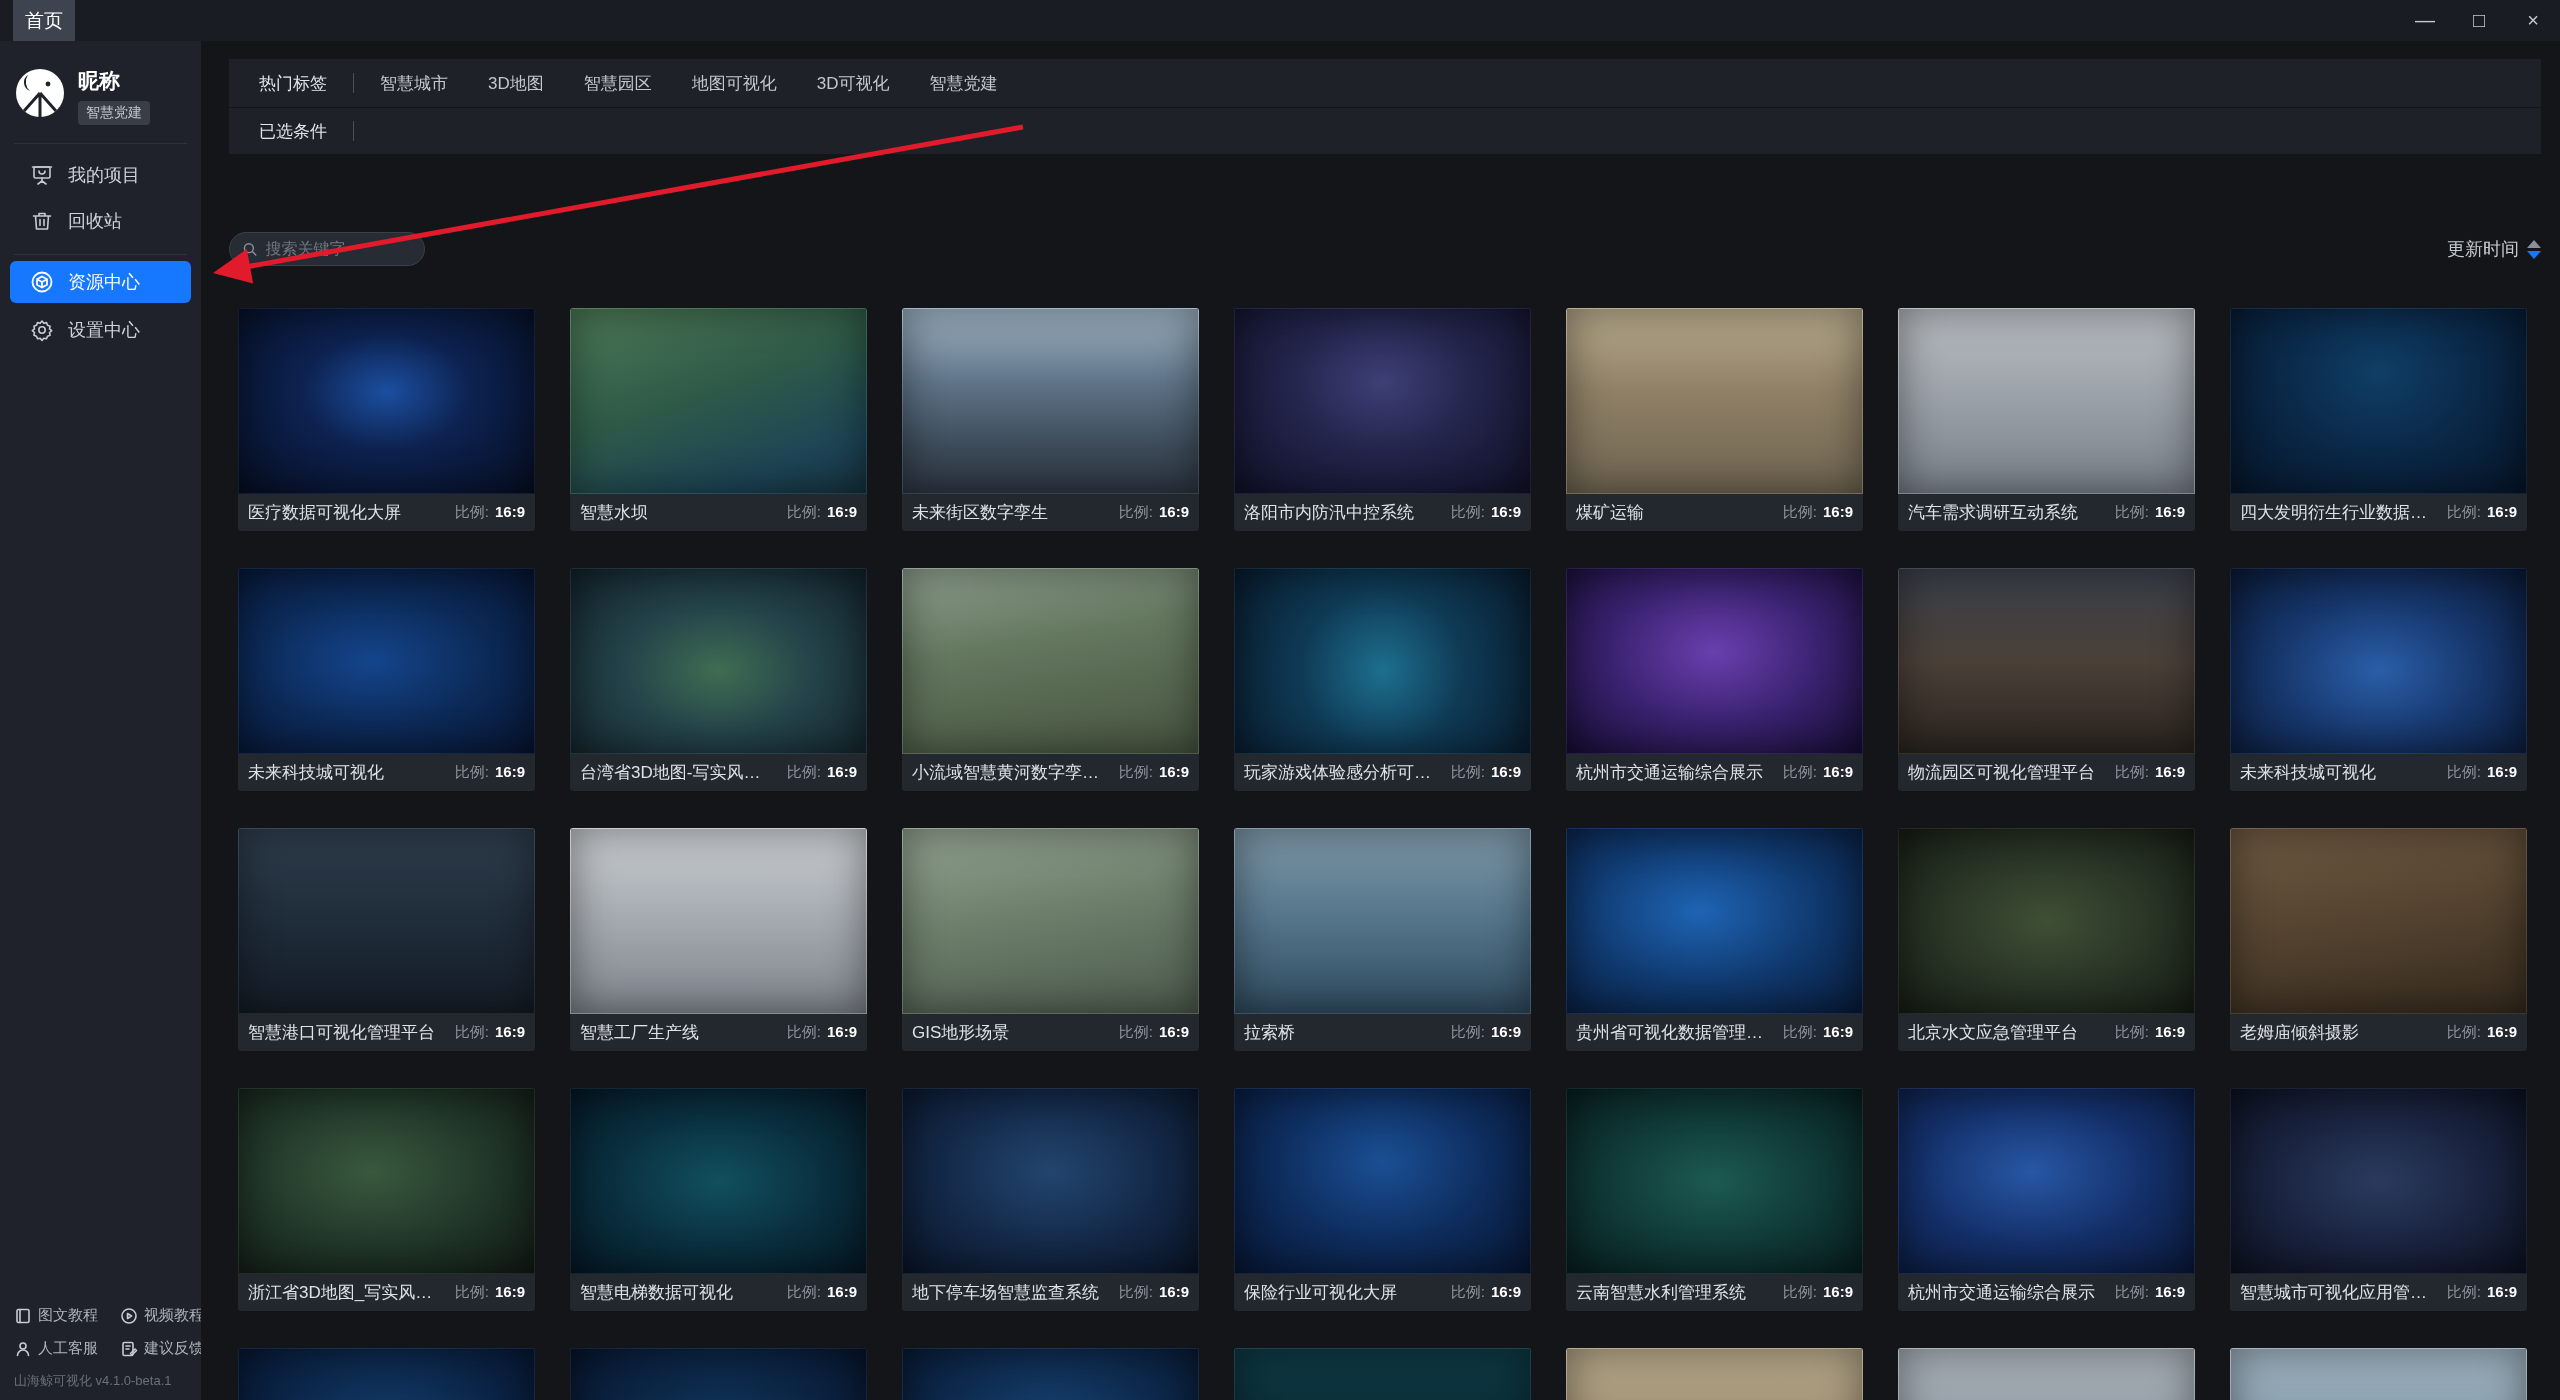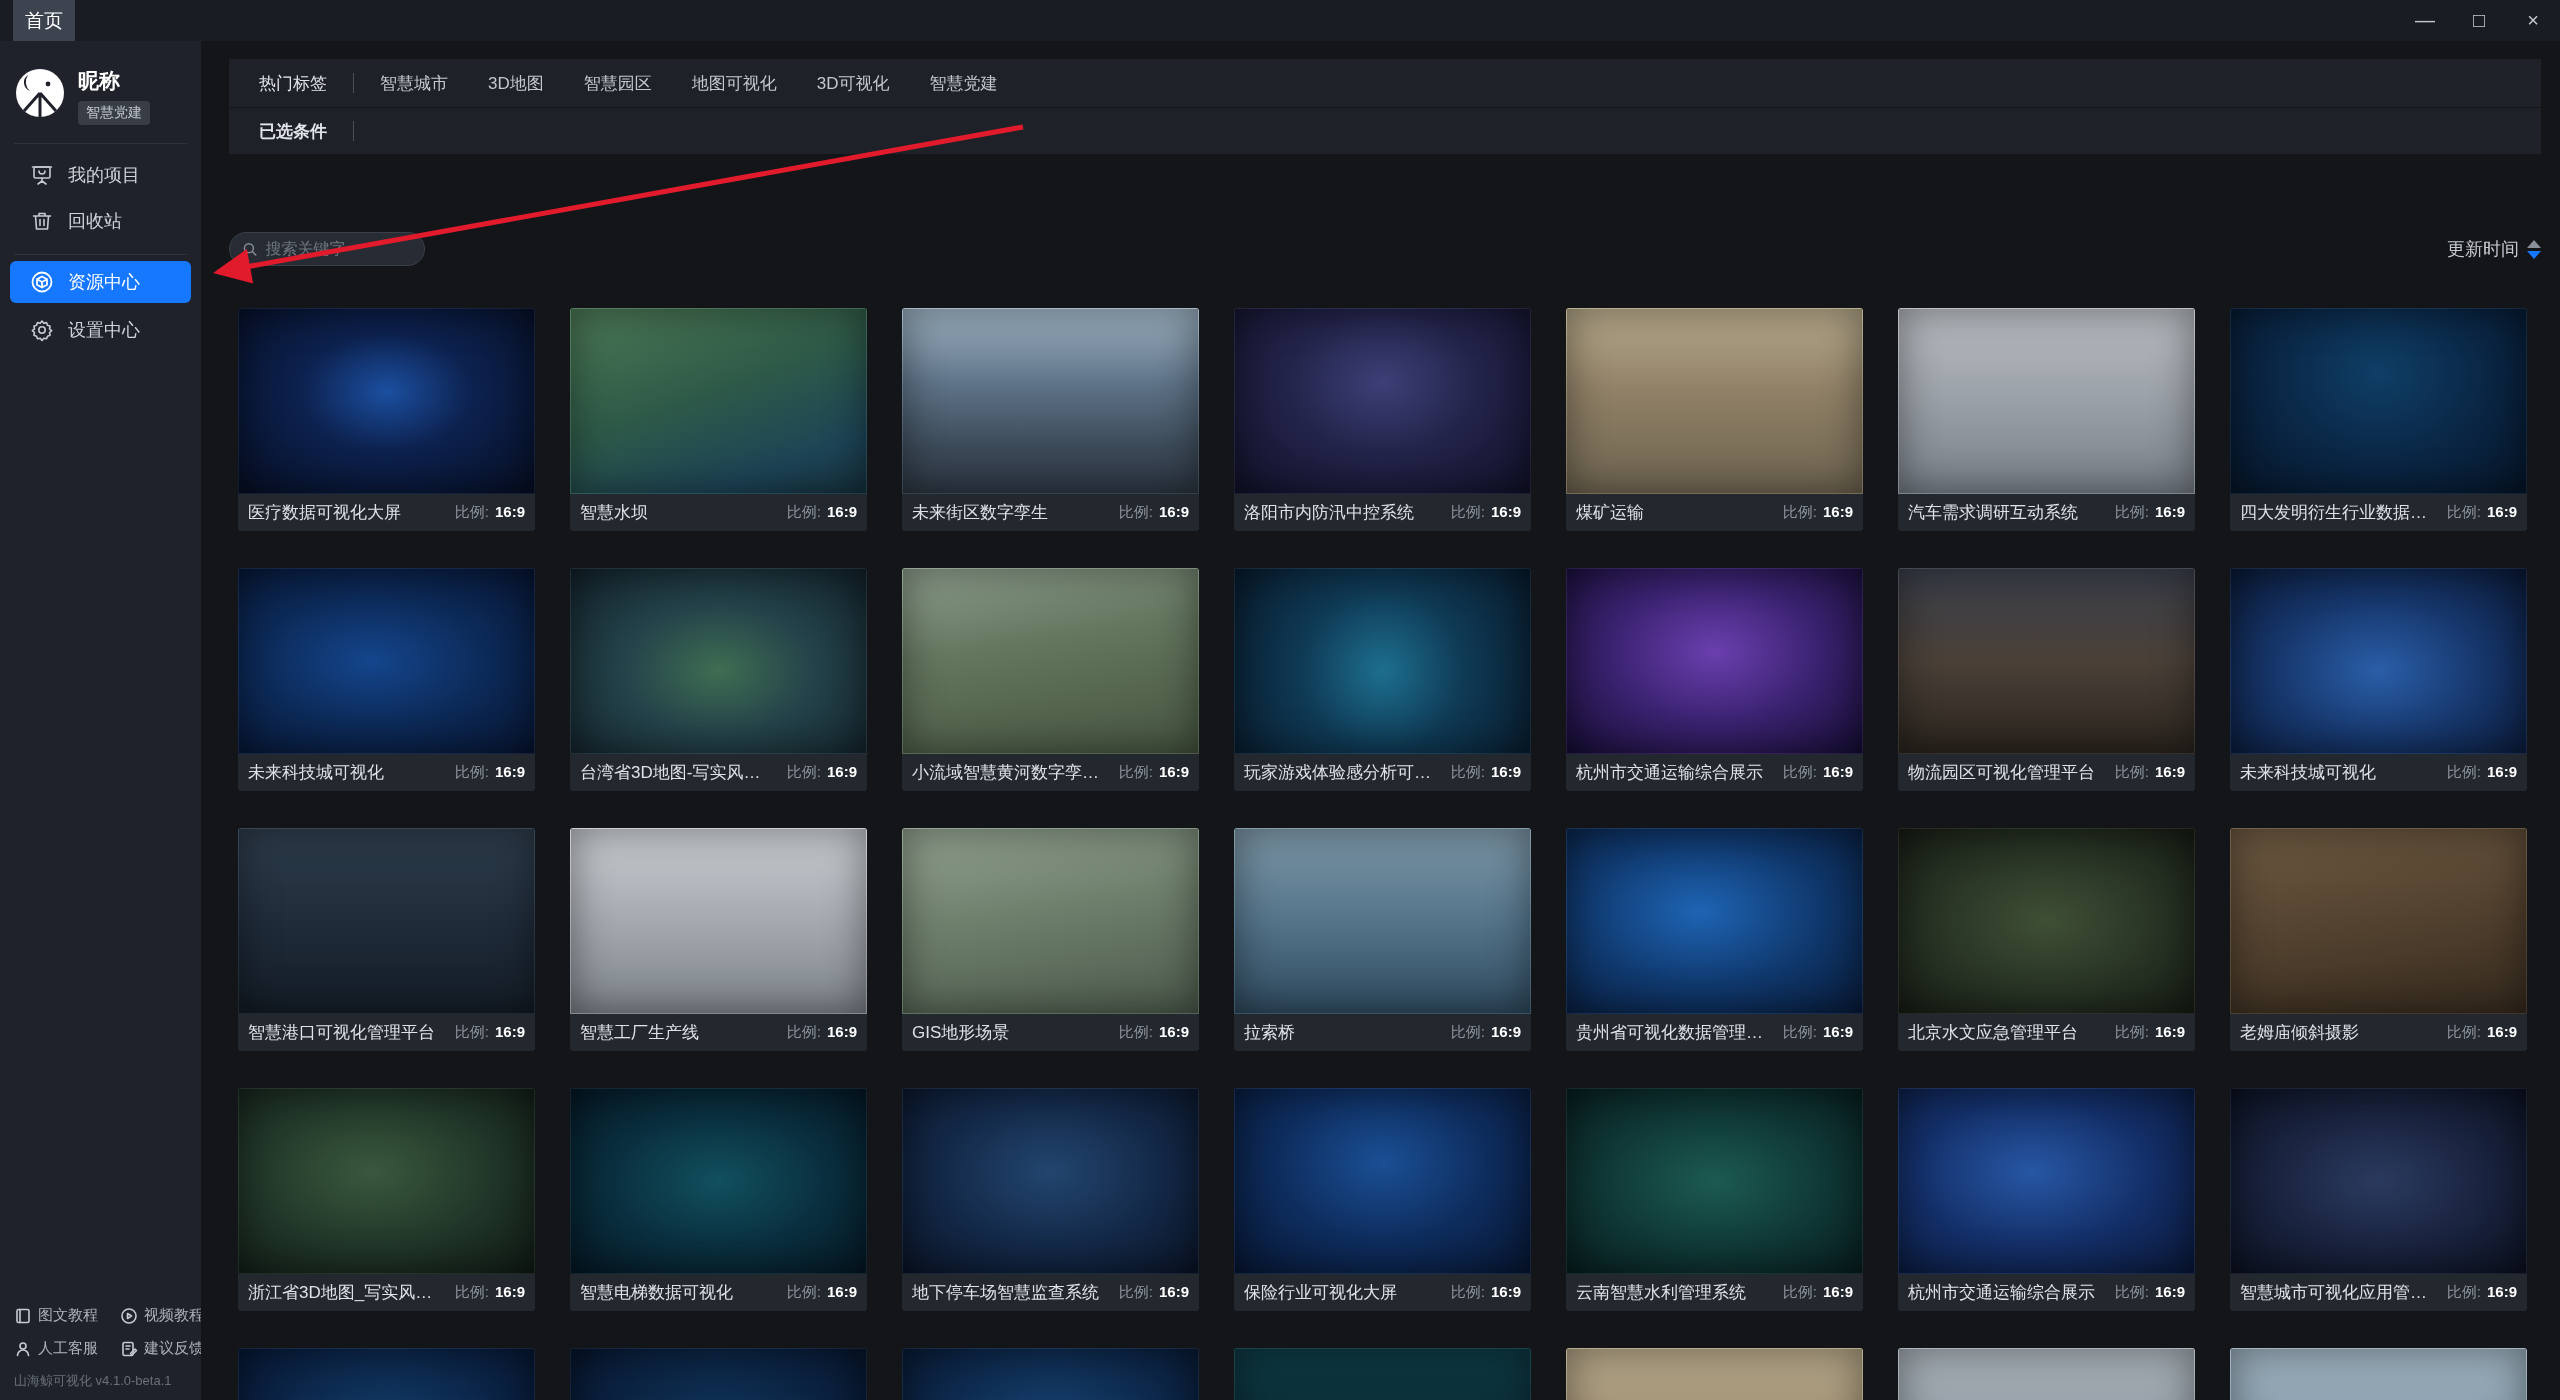--- a/index.html
+++ b/index.html
@@ -41,21 +41,21 @@
   .main { position:absolute; left:201px; top:41px; right:0; bottom:0; background:#131519; }
   .panel { position:absolute; left:28px; right:19px; top:18px; background:#1e2127; }
   .tab-row { height:57px; display:flex; align-items:center; padding-left:30px; border-bottom:1px solid #14161a; }
   .tpl-tab { display:flex; align-items:center; gap:10px; height:100%; position:relative; color:#fff; font-size:20px; cursor:pointer; }
   .tpl-tab .underline { position:absolute; left:-4px; right:-4px; bottom:0; height:3px; background:#1677ff; }
   .tags-row { height:49px; display:flex; align-items:center; padding-left:30px; border-bottom:1px solid #14161a; font-size:17px; }
   .row-label { color:#e2e5e9; }
   .vbar { width:1px; height:20px; background:#4a4f58; margin:0 26px; }
   .tags { display:flex; gap:40px; }
   .tag { color:#c3c8cf; cursor:pointer; white-space:nowrap; }
-  .selected-row { height:46px; display:flex; align-items:center; padding-left:30px; font-size:17px;font-weight:bold; }
+  .selected-row { height:46px; display:flex; align-items:center; padding-left:30px; font-size:17px; }
 
   .toolbar { position:absolute; left:28px; right:19px; top:191px; height:34px; display:flex; align-items:center; }
   .search-box { width:196px; height:34px; background:#272b33; border:1px solid #3a3f49; border-radius:17px; display:flex; align-items:center; padding:0 12px; gap:8px; }
   .search-box input { background:transparent; border:none; outline:none; color:#c6cbd2; font-size:16px; width:100%; font-family:"Liberation Sans", sans-serif; }
   .search-box input::placeholder { color:#707680; }
   .sort { margin-left:auto; display:flex; align-items:center; gap:8px; cursor:pointer; }
   .sort-label { color:#c6cbd2; font-size:18px; }
   .sort-arrows { display:flex; flex-direction:column; gap:3px; }
   .tri-up { width:0; height:0; border-left:7px solid transparent; border-right:7px solid transparent; border-bottom:8px solid #8a9099; }
   .tri-down { width:0; height:0; border-left:7px solid transparent; border-right:7px solid transparent; border-top:8px solid #1677ff; }

